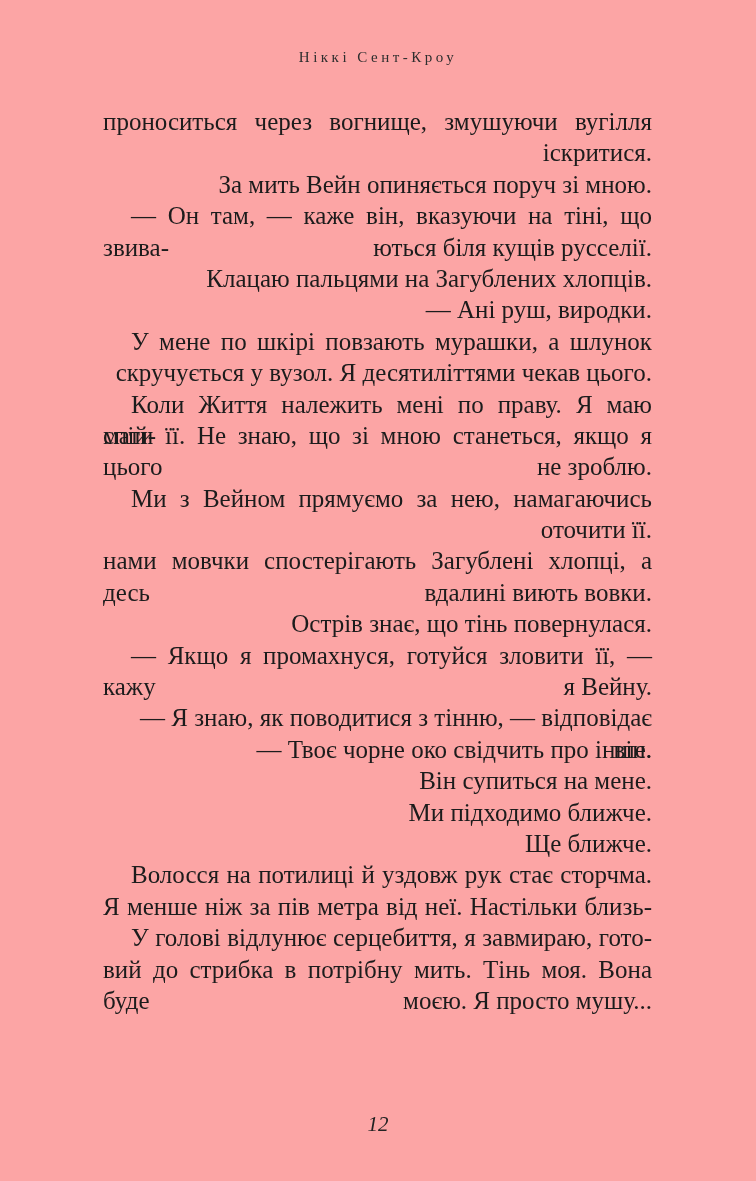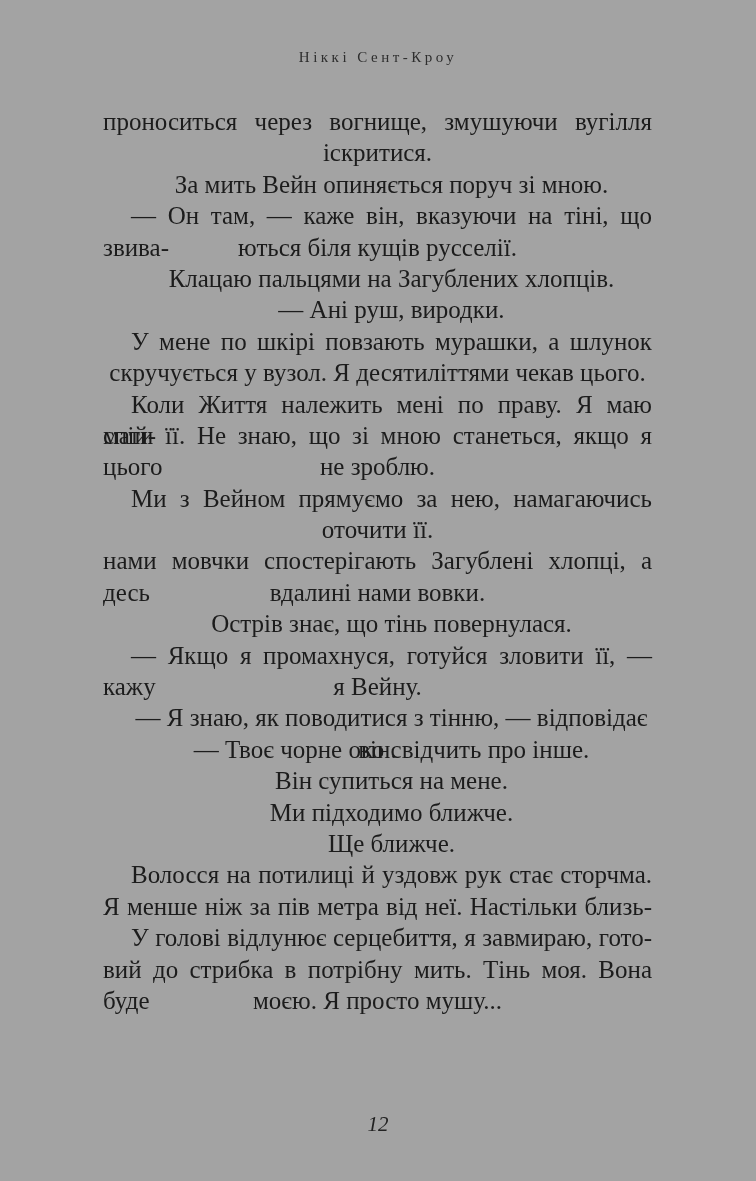--- a/index.html
+++ b/index.html
@@ -4,21 +4,21 @@
 <style>
   html, body {
     margin: 0;
     padding: 0;
     background: #ffffff;
   }
   .page {
     position: relative;
     width: 756px;
     height: 1181px;
-    background: #a3a3a3;
+    background: #fca5a5;
     font-family: "Liberation Serif", "DejaVu Serif", serif;
     color: #1c1c1c;
     overflow: hidden;
   }
   .running-header {
     position: absolute;
     top: 49px;
     left: 0;
     width: 100%;
     text-align: center;
@@ -36,21 +36,21 @@
   }
   .line {
     height: 31.4px;
     white-space: normal;
   }
   .line.justify {
     text-align: justify;
     text-align-last: justify;
   }
   .line.left {
-    text-align: center;
+    text-align: right;
   }
   .line.indent {
     text-indent: 28px;
   }
   .page-number {
     position: absolute;
     top: 1112px;
     left: 0;
     width: 100%;
     text-align: center;
@@ -74,21 +74,21 @@
       <div class="line left indent">Клацаю пальцями на Загублених хлопців.</div>
       <div class="line left indent">— Ані руш, виродки.</div>
       <div class="line justify indent">У мене по шкірі повзають мурашки, а шлунок</div>
       <div class="line left">скручується у вузол. Я десятиліттями чекав цього.</div>
       <div class="line justify indent">Коли Життя належить мені по праву. Я маю спій-</div>
       <div class="line justify">мати її. Не знаю, що зі мною станеться, якщо я цього</div>
       <div class="line left">не зроблю.</div>
       <div class="line justify indent">Ми з Вейном прямуємо за нею, намагаючись</div>
       <div class="line left">оточити її.</div>
       <div class="line justify">нами мовчки спостерігають Загублені хлопці, а десь</div>
-      <div class="line left">вдалині нами вовки.</div>
+      <div class="line left">вдалині виють вовки.</div>
       <div class="line left indent">Острів знає, що тінь повернулася.</div>
       <div class="line justify indent">— Якщо я промахнуся, готуйся зловити її, — кажу</div>
       <div class="line left">я Вейну.</div>
       <div class="line left indent">— Я знаю, як поводитися з тінню, — відповідає він.</div>
       <div class="line left indent">— Твоє чорне око свідчить про інше.</div>
       <div class="line left indent">Він супиться на мене.</div>
       <div class="line left indent">Ми підходимо ближче.</div>
       <div class="line left indent">Ще ближче.</div>
       <div class="line justify indent">Волосся на потилиці й уздовж рук стає сторчма.</div>
       <div class="line justify">Я менше ніж за пів метра від неї. Настільки близь-</div>

